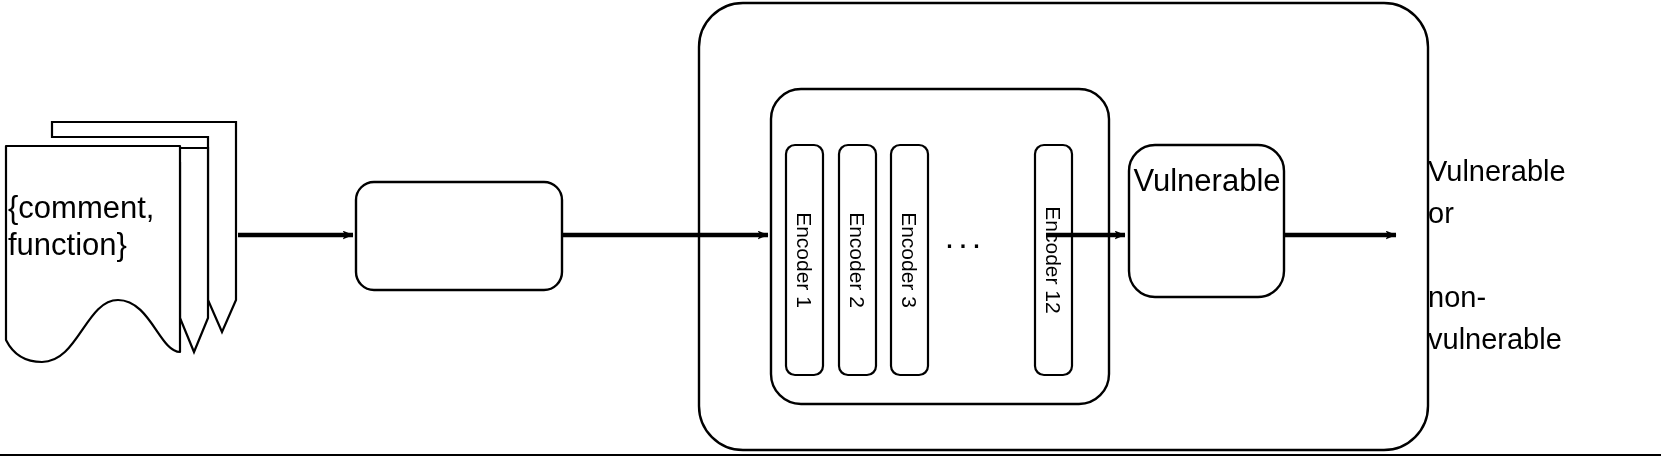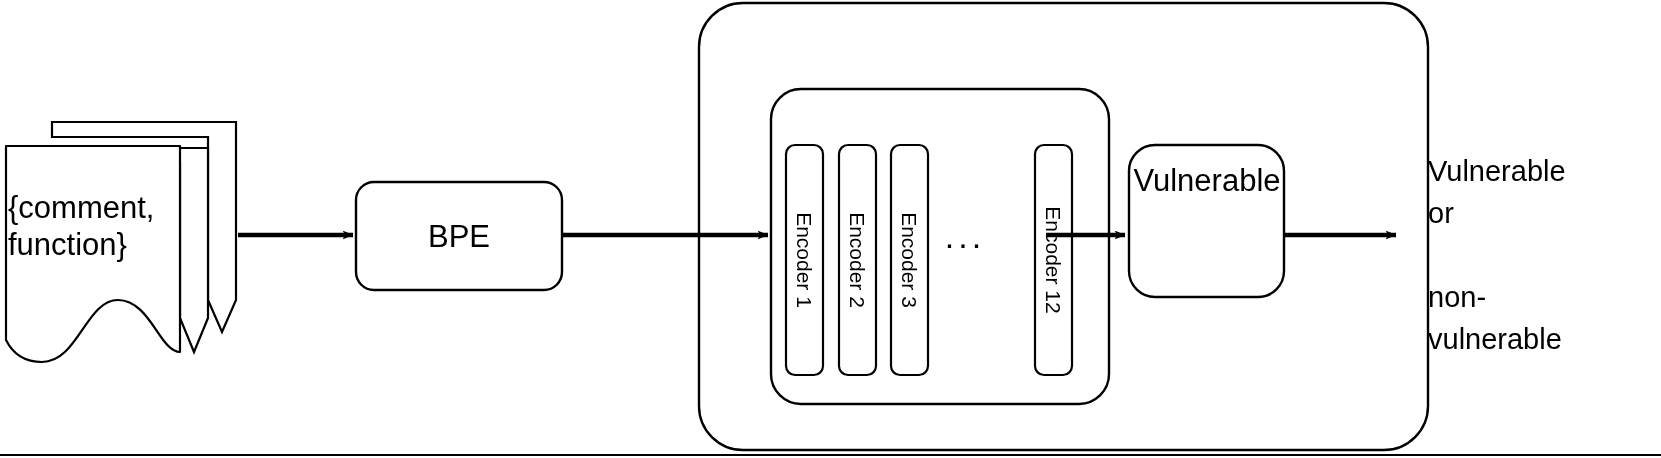--- a/index.html
+++ b/index.html
@@ -137,21 +137,20 @@
 
     <rect x="1129" y="145" width="155" height="152" rx="26" ry="26" fill="#ffffff" stroke="#000000" stroke-width="2.4"></rect>
 
     <line x1="1285" y1="235" x2="1396" y2="235" stroke="#000000" stroke-width="4.5" marker-end="url(#ah)"></line>
 
     <line x1="0" y1="455" x2="1661" y2="455" stroke="#000000" stroke-width="2"></line>
   </svg>
 
   <div class="lbl lbl-doc"><span>{comment,</span><br><span>function}</span></div>
 
-  <div class="lbl lbl-bpe">BPE</div>
 
 
 
   <div class="enc-wrap" style="left:786px; top:145px;">
     <span class="enc-txt">Encoder 1</span>
   </div>
   <div class="enc-wrap" style="left:839px; top:145px;">
     <span class="enc-txt">Encoder 2</span>
   </div>
   <div class="enc-wrap" style="left:891px; top:145px;">

